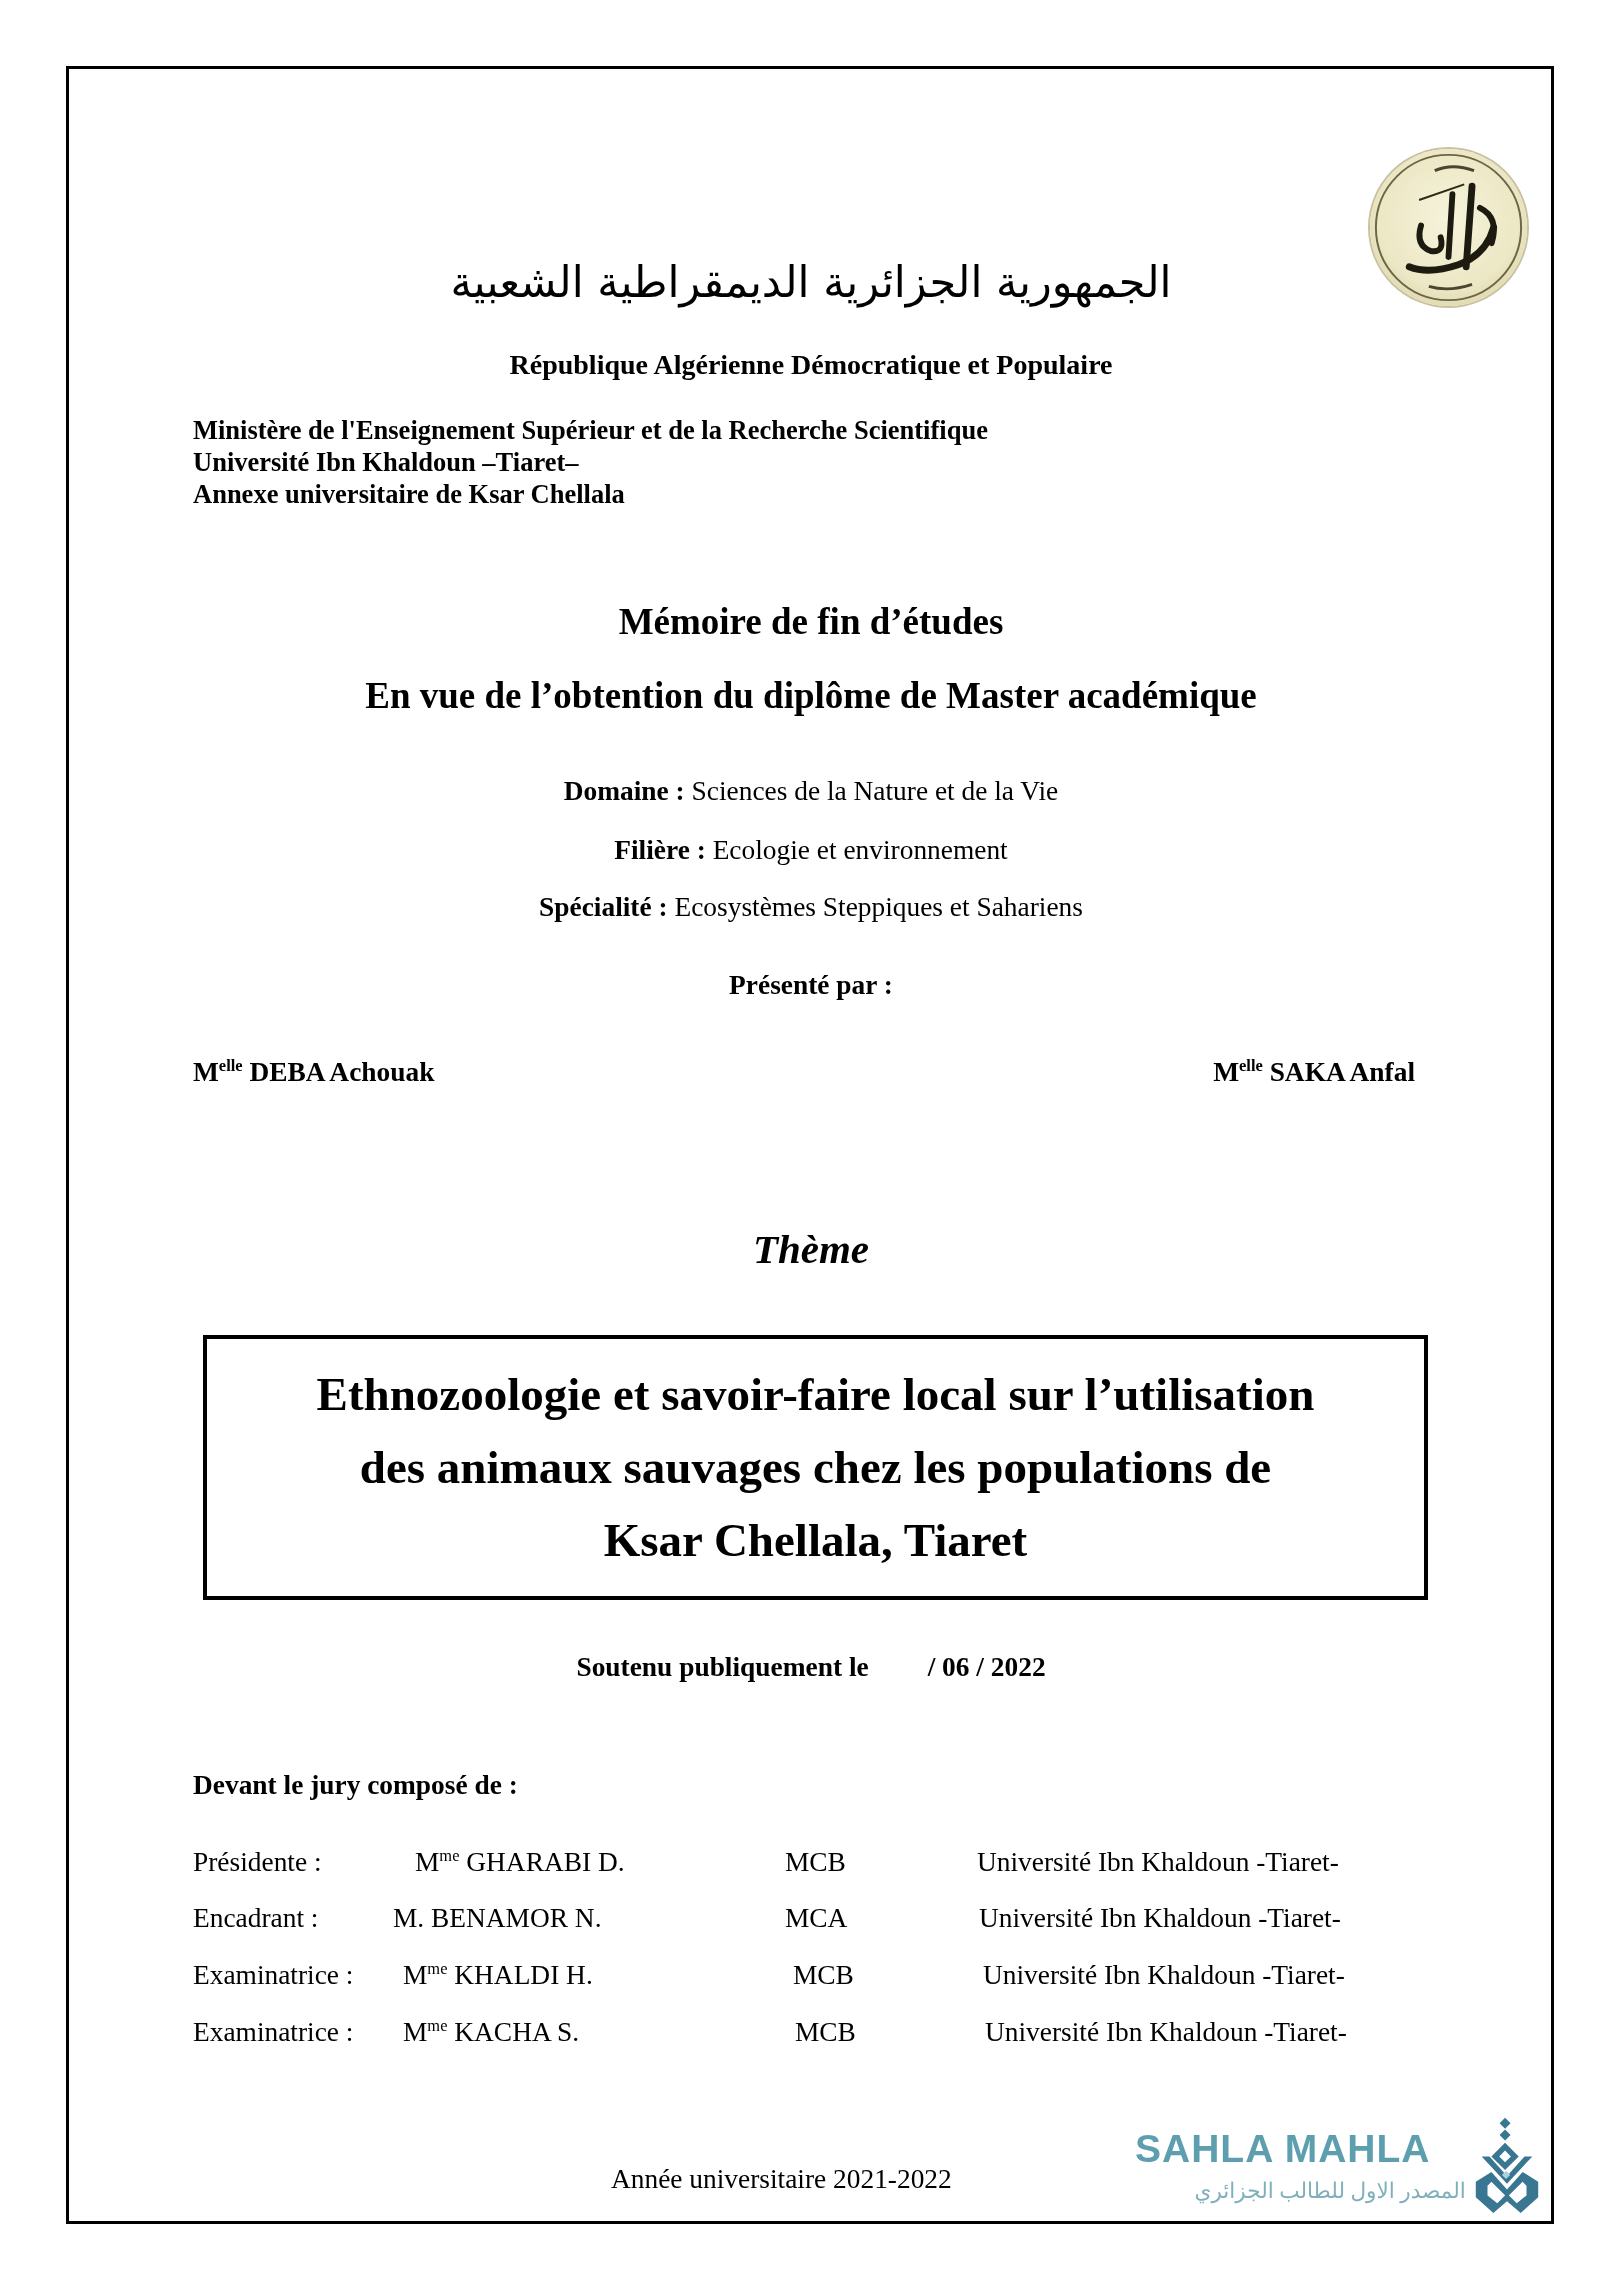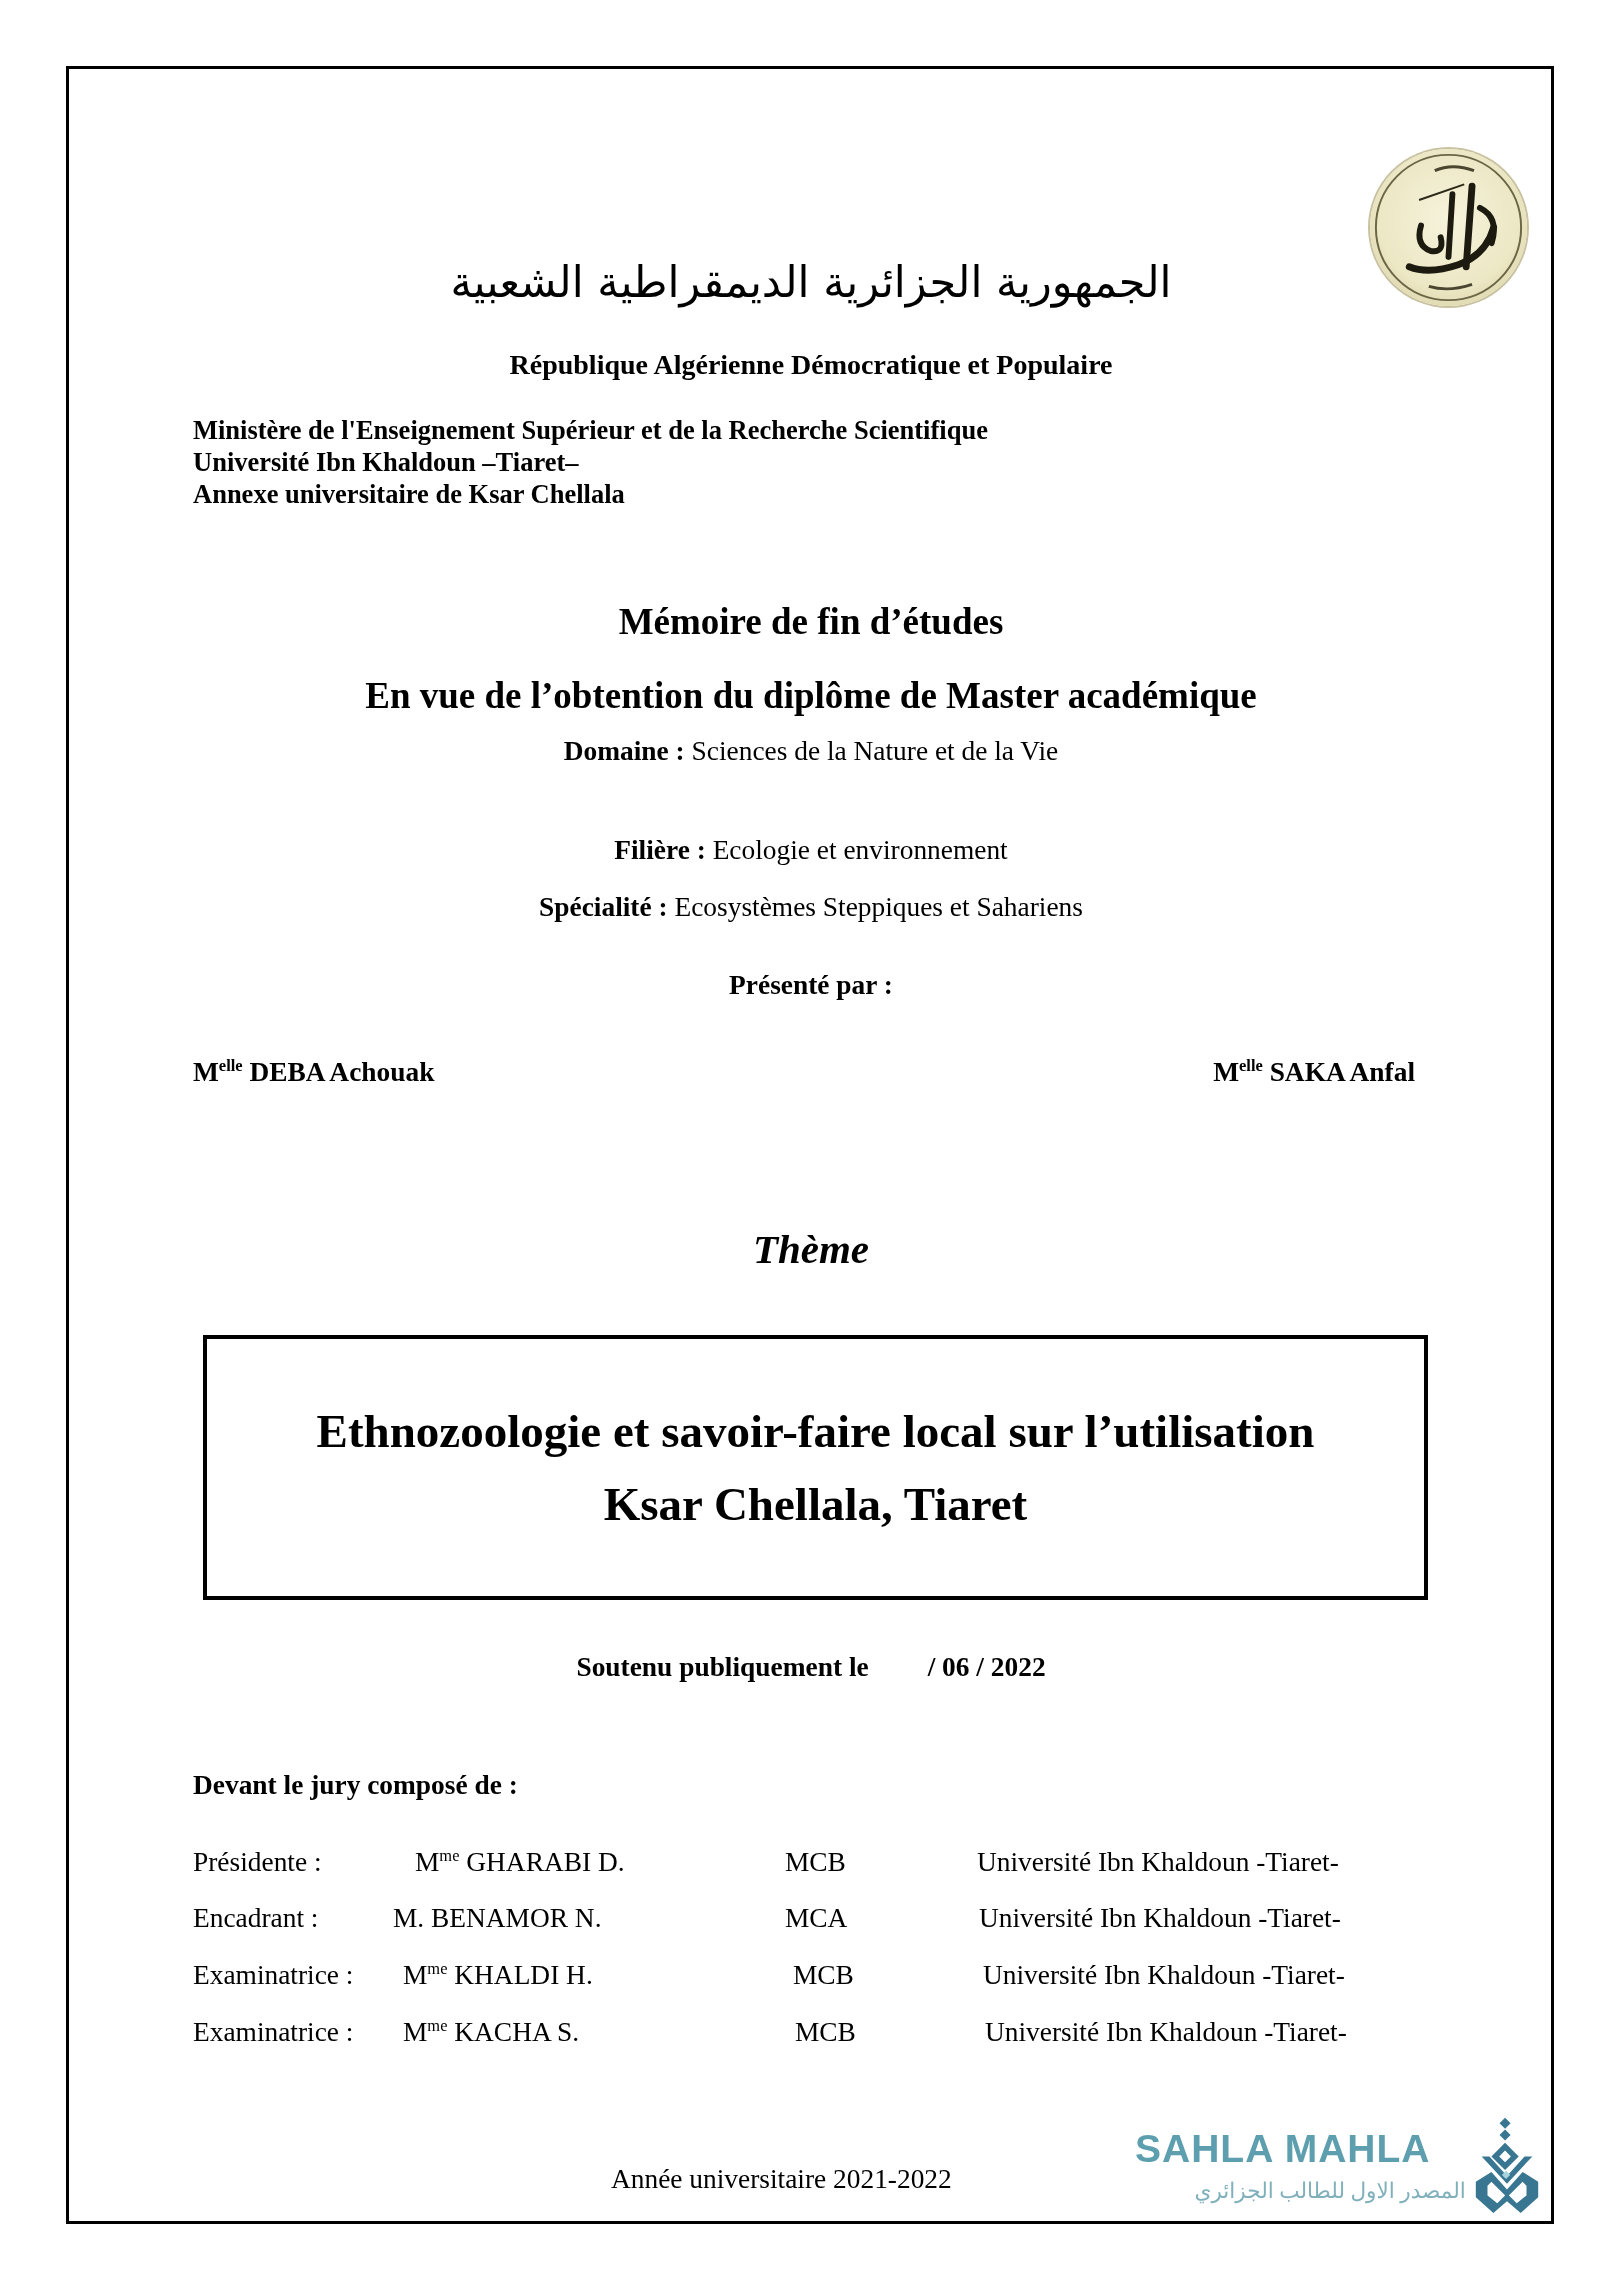--- a/index.html
+++ b/index.html
@@ -67,21 +67,21 @@
 
 <div class="abs center h-rep">République Algérienne Démocratique et Populaire</div>
 
 <div class="abs ministry" style="top:414px;">Ministère de l'Enseignement Supérieur et de la Recherche Scientifique</div>
 <div class="abs ministry" style="top:446px;">Université Ibn Khaldoun –Tiaret–</div>
 <div class="abs ministry" style="top:478px;">Annexe universitaire de Ksar Chellala</div>
 
 <div class="abs center h-memoire">Mémoire de fin d’études</div>
 <div class="abs center h-envue">En vue de l’obtention du diplôme de Master académique</div>
 
-<div class="abs center field" style="top:736px;">
+<div class="abs center field" style="top:776px;">
   <span class="lbl">Domaine :</span><span> Sciences de la Nature et de la Vie</span>
 </div>
 <div class="abs center field" style="top:835px;font-family:Liberation Serif, serif;">
   <span class="lbl">Filière :</span><span> Ecologie et environnement</span>
 </div>
 <div class="abs center field" style="top:892px;">
   <span class="lbl">Spécialité :</span><span> Ecosystèmes Steppiques et Sahariens</span>
 </div>
 
 <div class="abs center presented">Présenté par :</div>
@@ -90,20 +90,21 @@
   <span>M</span><sup>elle</sup><span> DEBA Achouak</span>
 </div>
 <div class="abs student" style="right:206px;">
   <span>M</span><sup>elle</sup><span> SAKA Anfal</span>
 </div>
 
 <div class="abs center theme-label">Thème</div>
 
 <div class="title-box">
   <div>Ethnozoologie et savoir-faire local sur l’utilisation</div>
+  <div>des animaux sauvages chez les populations de</div>
   <div>Ksar Chellala, Tiaret</div>
 </div>
 
 <div class="abs center defense">
   <span>Soutenu publiquement le</span><span class="gap"></span><span>/ 06 / 2022</span>
 </div>
 
 <div class="abs jury-head">Devant le jury composé de :</div>
 
 <div class="jury-row" style="top:1847px;">

